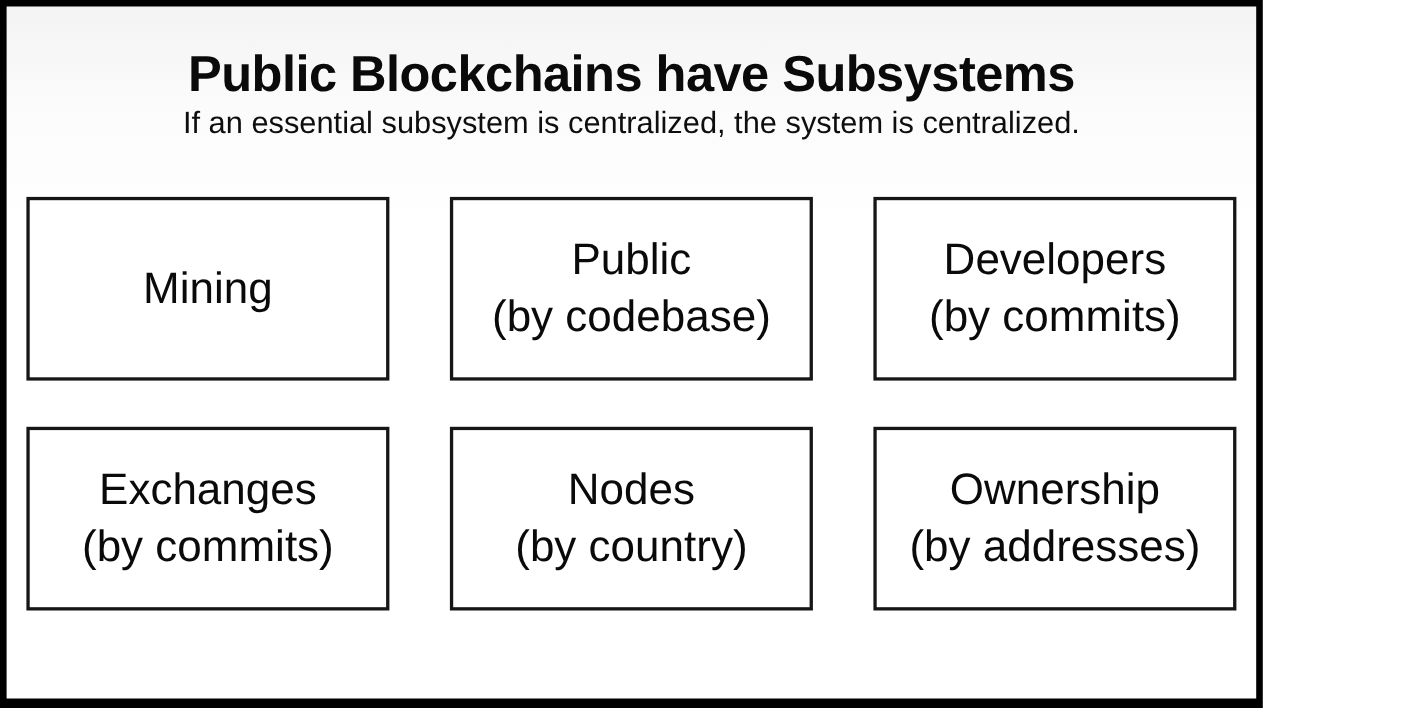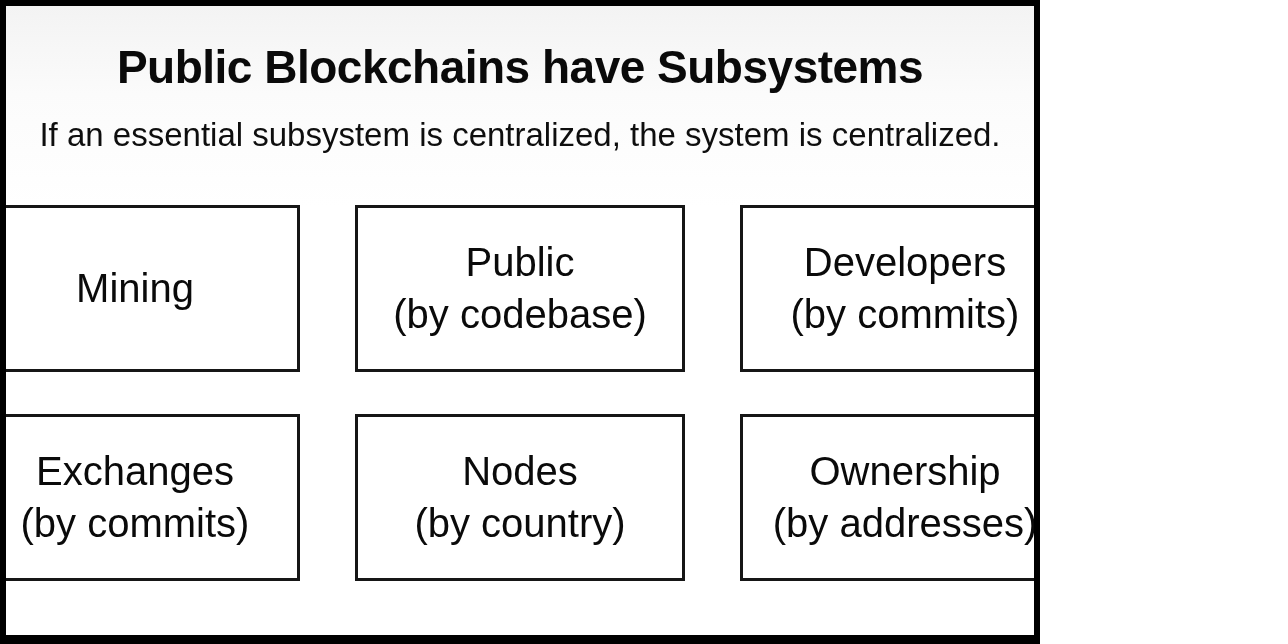--- a/index.html
+++ b/index.html
@@ -3,40 +3,40 @@
 <meta charset="utf-8">
 <style>
   html, body {
     margin: 0;
     padding: 0;
     background: #ffffff;
     font-family: "Liberation Sans", "DejaVu Sans", sans-serif;
   }
   .frame {
     box-sizing: border-box;
-    width: 1040px;
+    width: 1148px;
     height: 644px;
     border: 6px solid #000000;
     border-bottom-width: 9px;
     background: linear-gradient(180deg, #f3f3f3 0%, #fbfbfb 14%, #ffffff 32%);
     overflow: hidden;
   }
   .title {
     text-align: center;
     margin-top: 34px;
     font-size: 46px;
     font-weight: 700;
     letter-spacing: -0.5px;
     color: #0a0a0a;
     line-height: 1.2;
   }
   .subtitle {
     text-align: center;
-    margin-top: 20px;
-    font-size: 33px;
+    margin-top: 0;
+    font-size: 28px;
     font-weight: 400;
     color: #0e0e0e;
     line-height: 1.2;
   }
   .grid {
     margin-top: 50px;
     display: grid;
     grid-template-columns: repeat(3, 330px);
     justify-content: center;
     column-gap: 55px;

